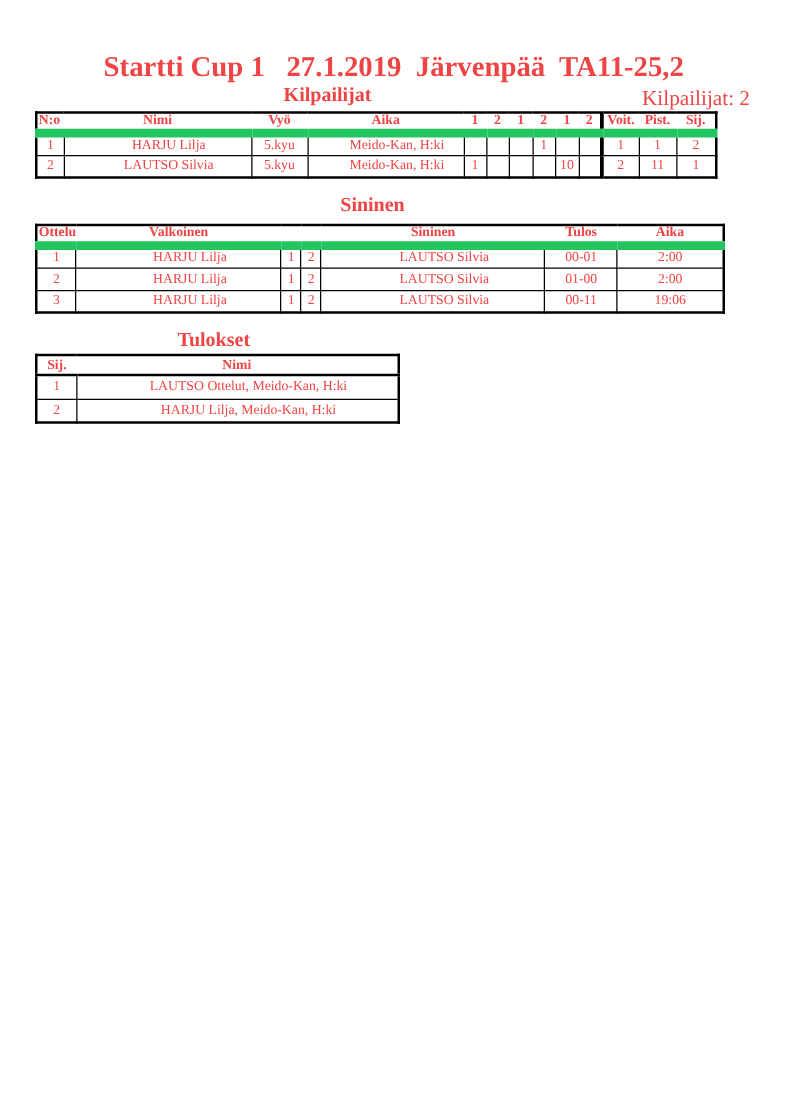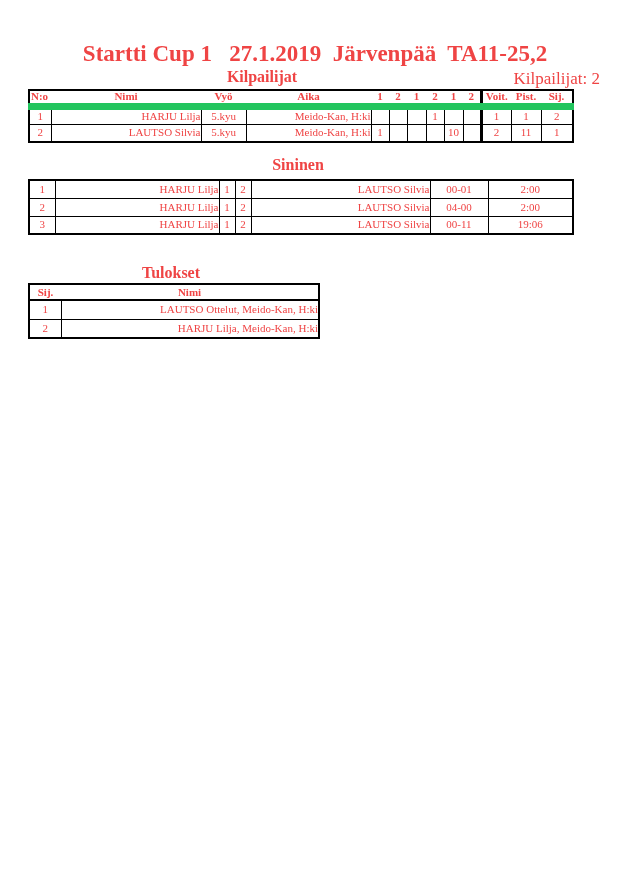--- a/index.html
+++ b/index.html
@@ -30,21 +30,21 @@
   }
   th, td { overflow:visible; white-space:nowrap; vertical-align:middle; }
   th {
     border:none; border-bottom:7px solid #22c55e;
     font-weight:bold; height:16px; text-align:center; padding:0;
   }
   td {
     border:1px solid #000; height:18px; text-align:center; padding:0;
   }
   .hleft { text-align:left; padding-left:1px; }
-  .left  { text-align:right; padding-left:18px; }
+  .left  { text-align:center; padding-left:18px; }
   .thick { border-left:3px solid #000 !important;margin-top:44px; }
   .t1 { left:28px; top:89px; }
   .t2 { left:28px; top:179px; }
   .t3 { left:28px; top:283px; }
   .t3 th { border-bottom:2px solid #000; }
   .t3 td { height:19px; }
 </style>
 </head>
 <body>
 
@@ -127,36 +127,45 @@
     <colgroup>
       <col style="width:26px">
         <col style="width:164px">
         <col style="width:16px">
         <col style="width:16px">
       <col style="width:179px">
         <col style="width:58px">
         <col style="width:85px">
     </colgroup>
     <tbody>
+        <tr>
+      <th class="hleft">Ottelu</th>
+      <th>Valkoinen</th>
+      <th></th>
+      <th></th>
+      <th>Sininen</th>
+      <th>Tulos</th>
+      <th>Aika</th>
+    </tr>
     <tr>
       <td>1</td>
       <td class="left">HARJU Lilja</td>
       <td>1</td>
       <td>2</td>
       <td class="left">LAUTSO Silvia</td>
       <td>00-01</td>
       <td>2:00</td>
     </tr>
     <tr>
       <td>2</td>
       <td class="left">HARJU Lilja</td>
       <td>1</td>
       <td>2</td>
       <td class="left">LAUTSO Silvia</td>
-      <td>04-00</td>
+      <td>01-00</td>
       <td>2:00</td>
     </tr>
     <tr>
       <td>3</td>
       <td class="left">HARJU Lilja</td>
       <td>1</td>
       <td>2</td>
       <td class="left">LAUTSO Silvia</td>
       <td>00-11</td>
       <td>19:06</td>

